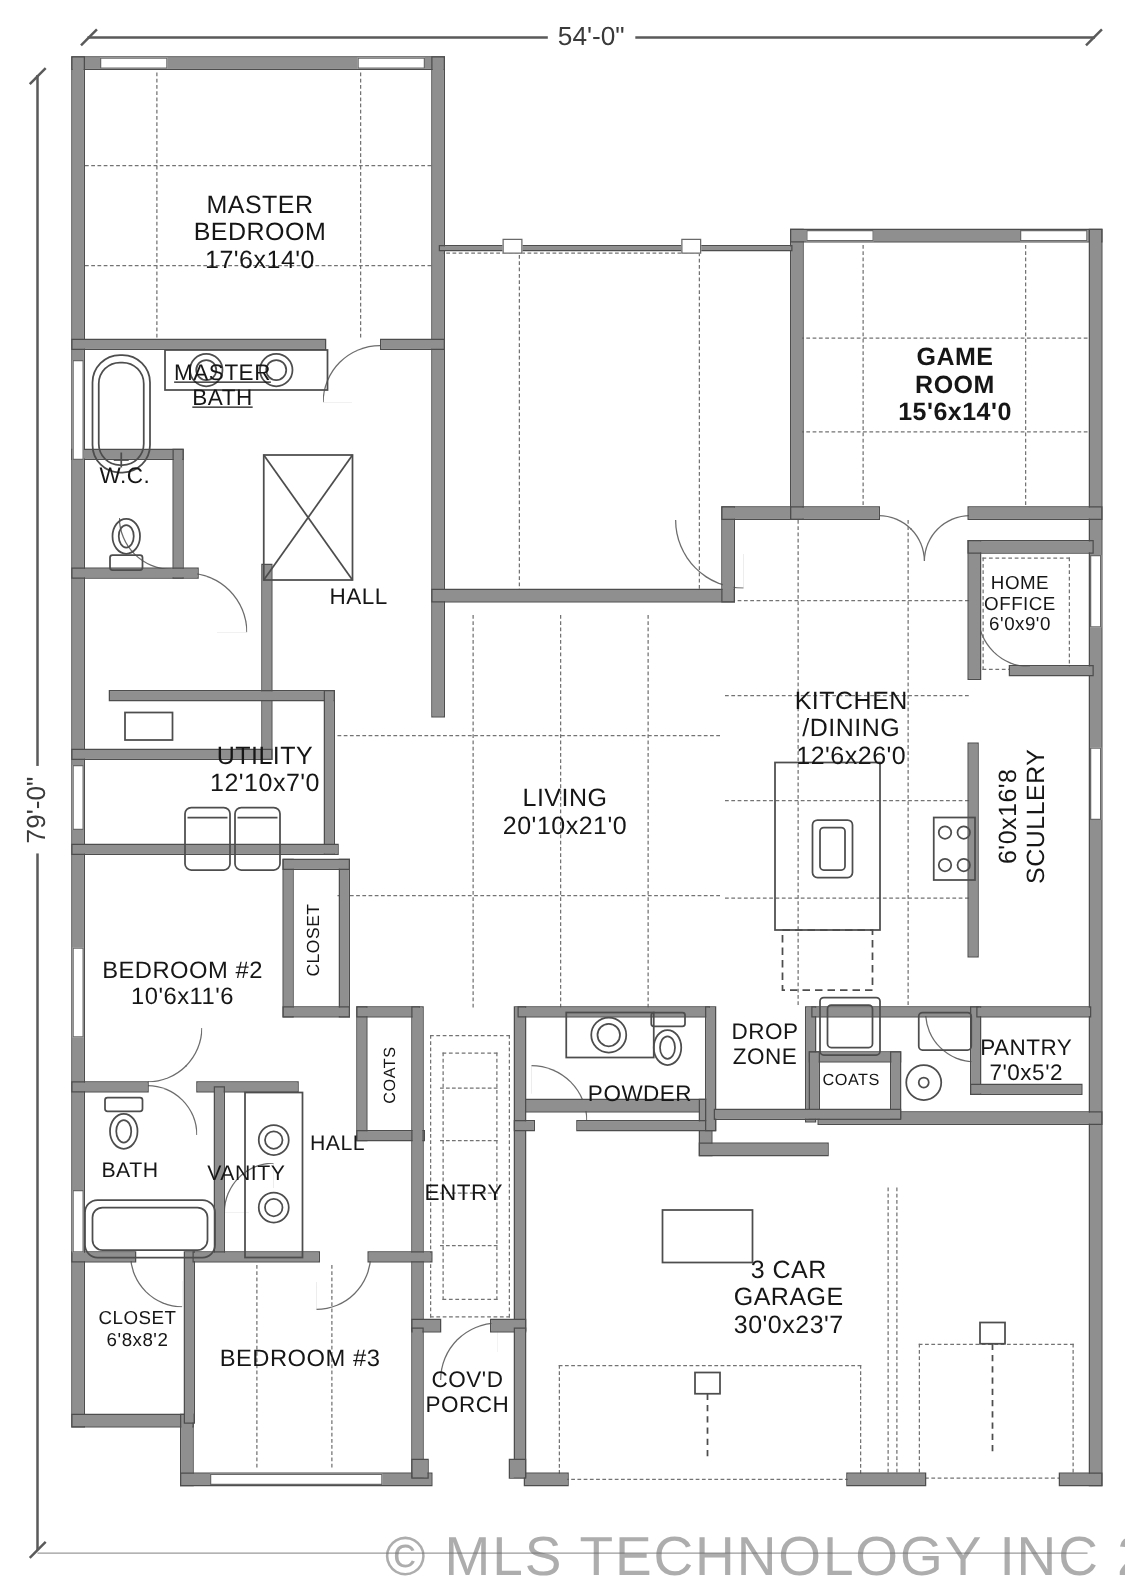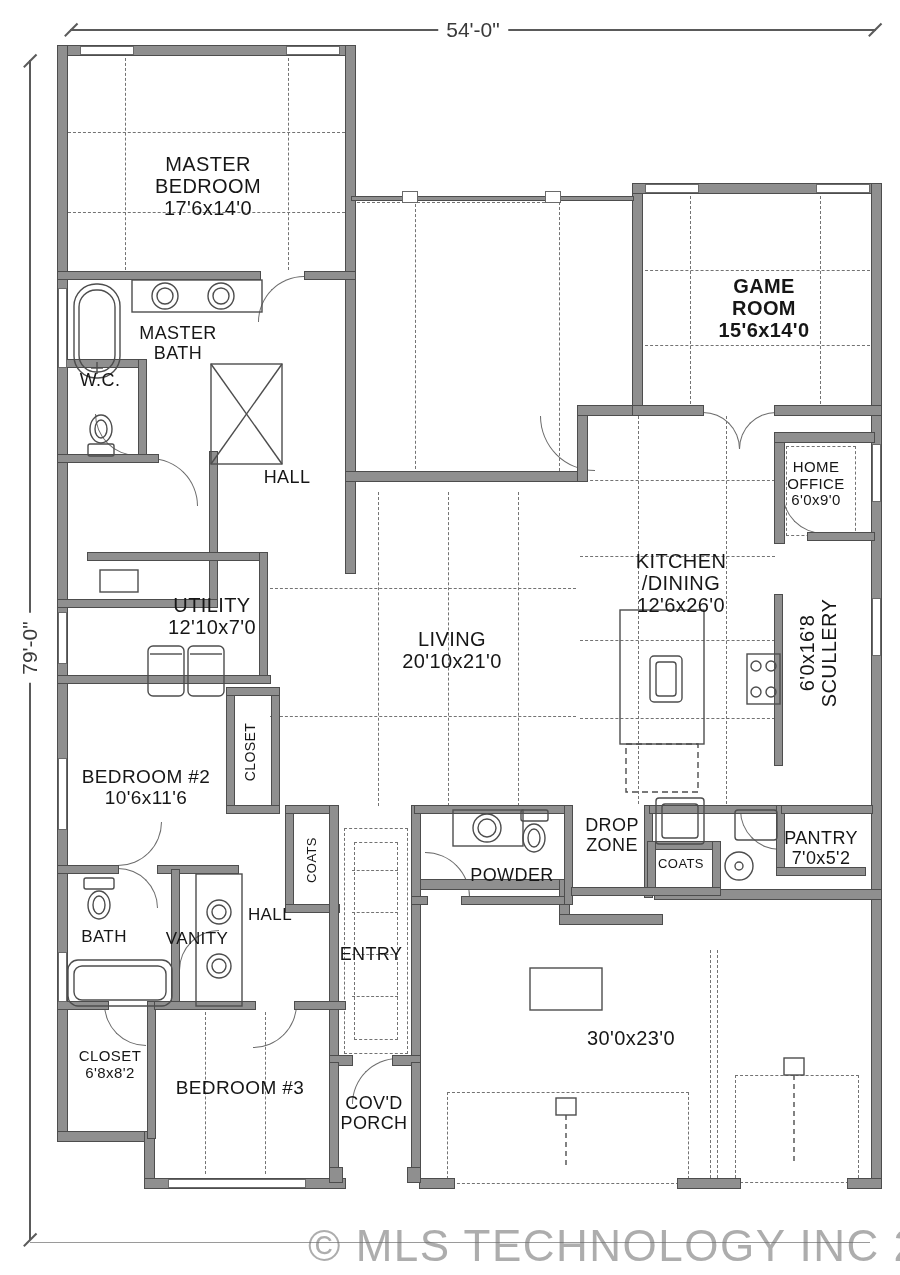--- a/index.html
+++ b/index.html
@@ -45,21 +45,21 @@
   <div class="dimline" style="left:29px;top:60px;width:1.5px;height:1180px;"></div>
   <div class="tick" style="left:21px;top:60px;"></div>
   <div class="tick" style="left:21px;top:1239px;"></div>
   <div class="dimlbl vert" style="left:30px;top:648px;">79'-0"</div>
   <div class="xline" style="left:30px;top:1242px;width:840px;height:1px;"></div>
 
   <div class="lbl s20" style="left:208px;top:186px;width:150px;">
     <span>MASTER BEDROOM</span>
       <span>17'6x14'0</span>
     </div>
-  <div class="lbl s18" style="left:178px;top:344px;width:110px;">
+  <div class="lbl s18" style="left:178px;top:309px;width:110px;text-decoration:underline;">
     <span>MASTER BATH</span>
     </div>
   <div class="lbl s16" style="left:100px;top:381px;">
     <span>W.C.</span>
     </div>
   <div class="lbl s18" style="left:287px;top:478px;">
     <span>HALL</span>
     </div>
   <div class="lbl s20" style="left:764px;top:308px;width:120px;font-weight:bold;">
     <span>GAME ROOM</span>
@@ -124,21 +124,22 @@
     <span>CLOSET</span>
       <span>6'8x8'2</span>
     </div>
   <div class="lbl s19" style="left:240px;top:1088px;width:220px;">
     <span>BEDROOM #3</span>
     </div>
   <div class="lbl s16" style="left:374px;top:1114px;width:80px;">
     <span>COV'D PORCH</span>
     </div>
   <div class="lbl s20" style="left:631px;top:1038px;width:120px;">
-      <span>30'0x23'0</span>
+    <span>3 CAR GARAGE</span>
+      <span>30'0x23'7</span>
     </div>
 
   <svg class="fx" width="900" height="1275" viewBox="0 0 900 1275" fill="none" stroke="#4d4d4d" stroke-width="1.4">
     <g>
       <rect x="74" y="284" width="46" height="94" rx="22"></rect>
         <rect x="79" y="290" width="36" height="82" rx="17"></rect>
       <line x1="97" y1="362" x2="97" y2="374"></line>
         <line x1="91" y1="368" x2="103" y2="368"></line>
     </g>
     <g>

